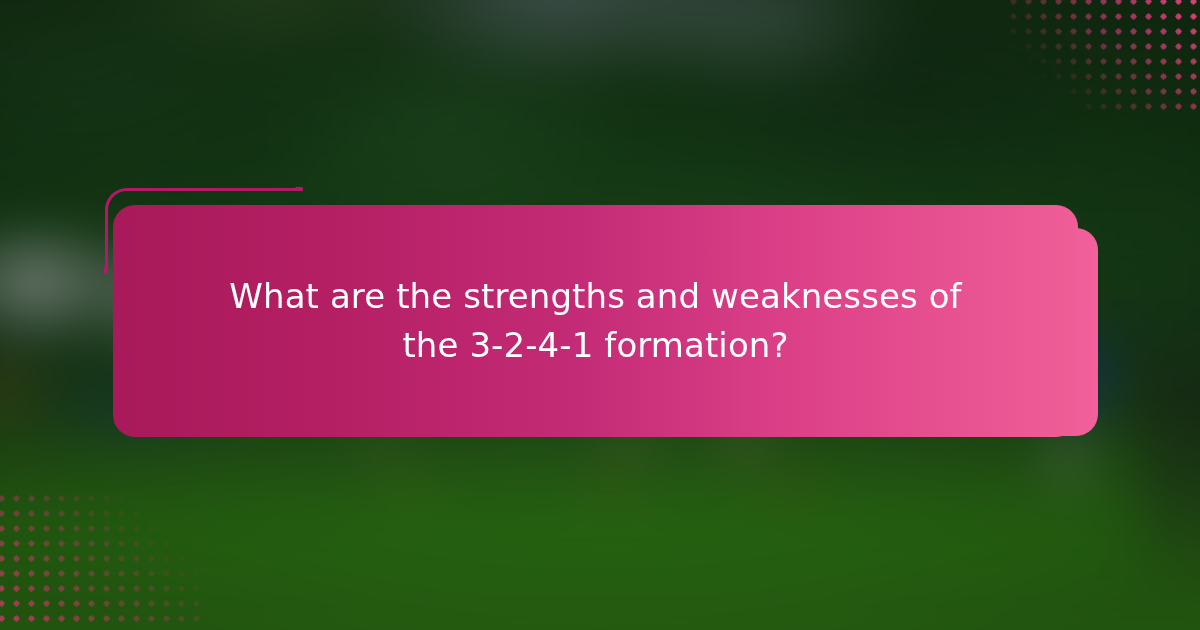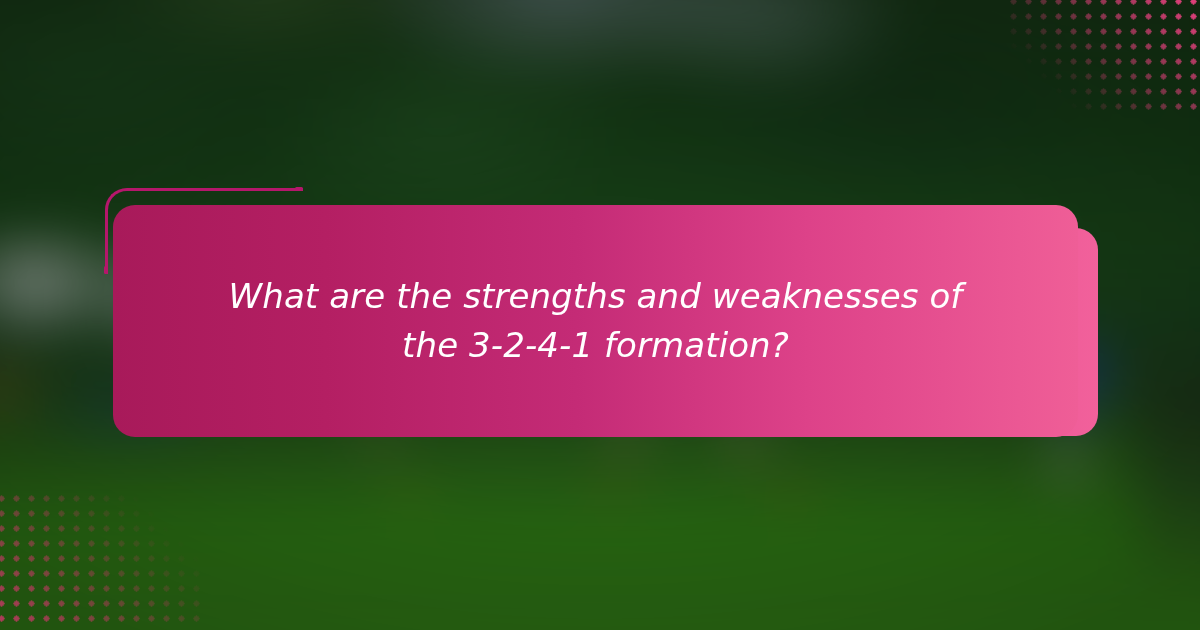--- a/index.html
+++ b/index.html
@@ -8,21 +8,20 @@
     width:1200px; height:630px;
     overflow:hidden;
     font-family:"DejaVu Sans", sans-serif;
   }
 
   #stage {
     position:relative;
     width:1200px; height:630px;
     overflow:hidden;
     background:#737373;
-    font-style:italic;
   }
 
   
   .bg-photo {
     position:absolute;
     left:-60px; top:-60px;
     width:1320px; height:750px;
     filter:blur(26px) saturate(1.05);
     transform:translateZ(0);
   }

